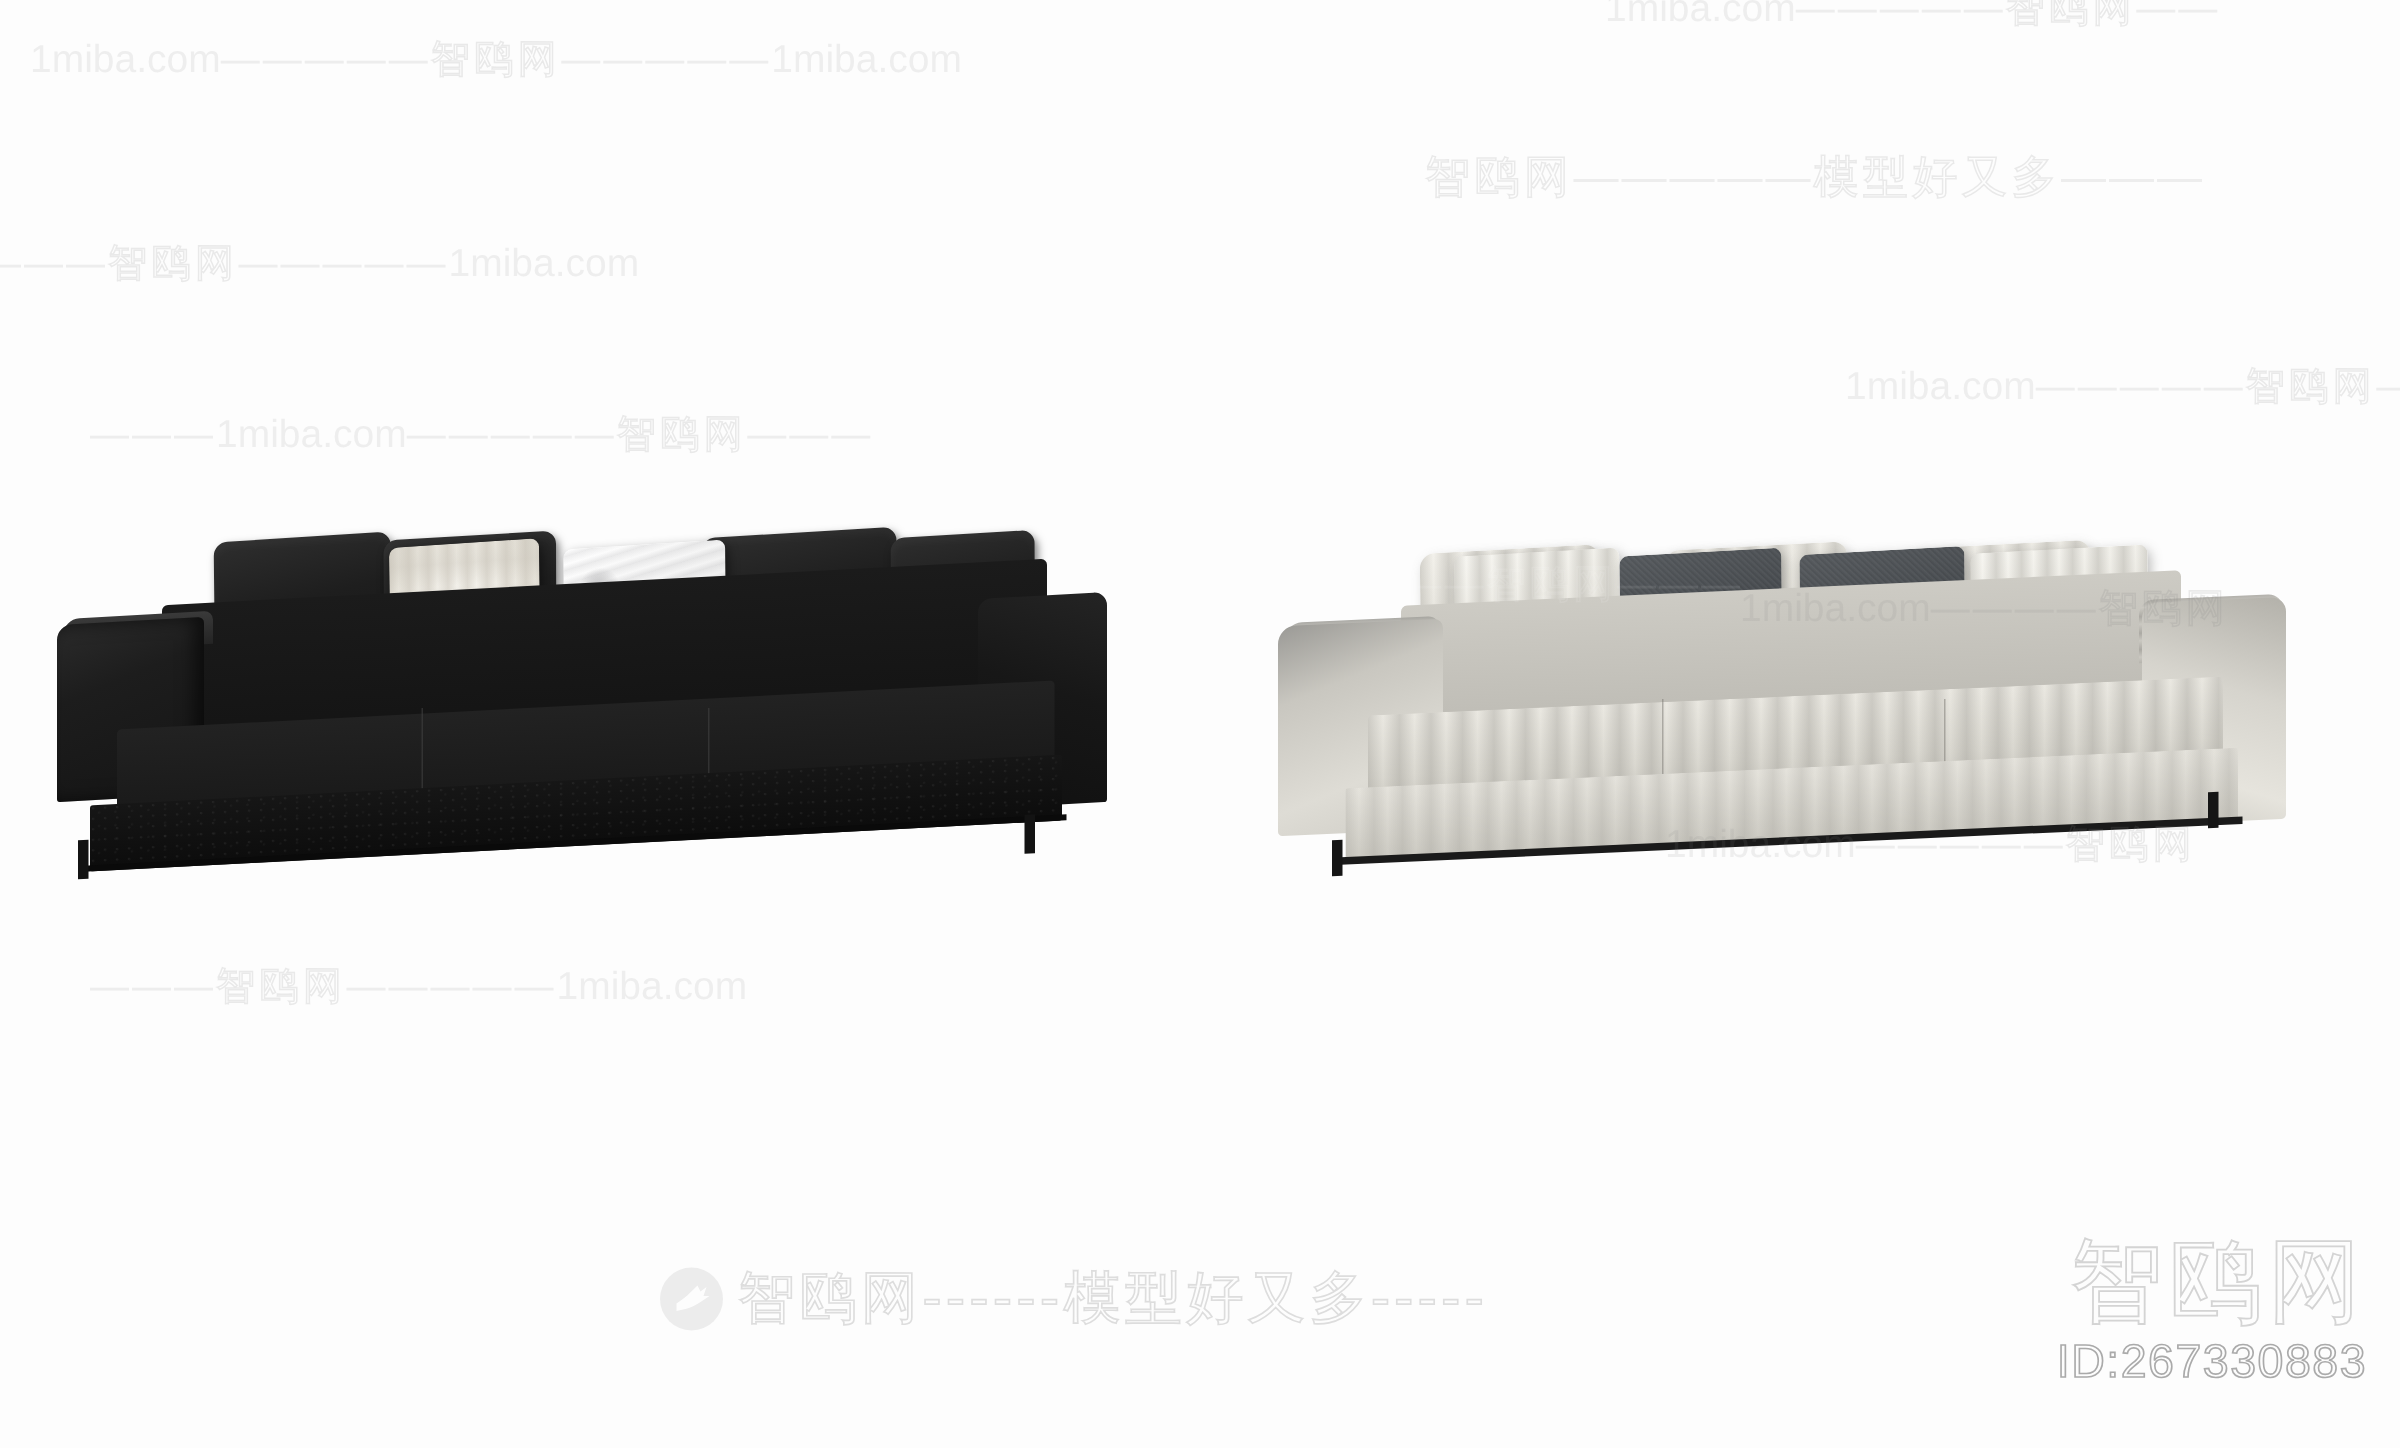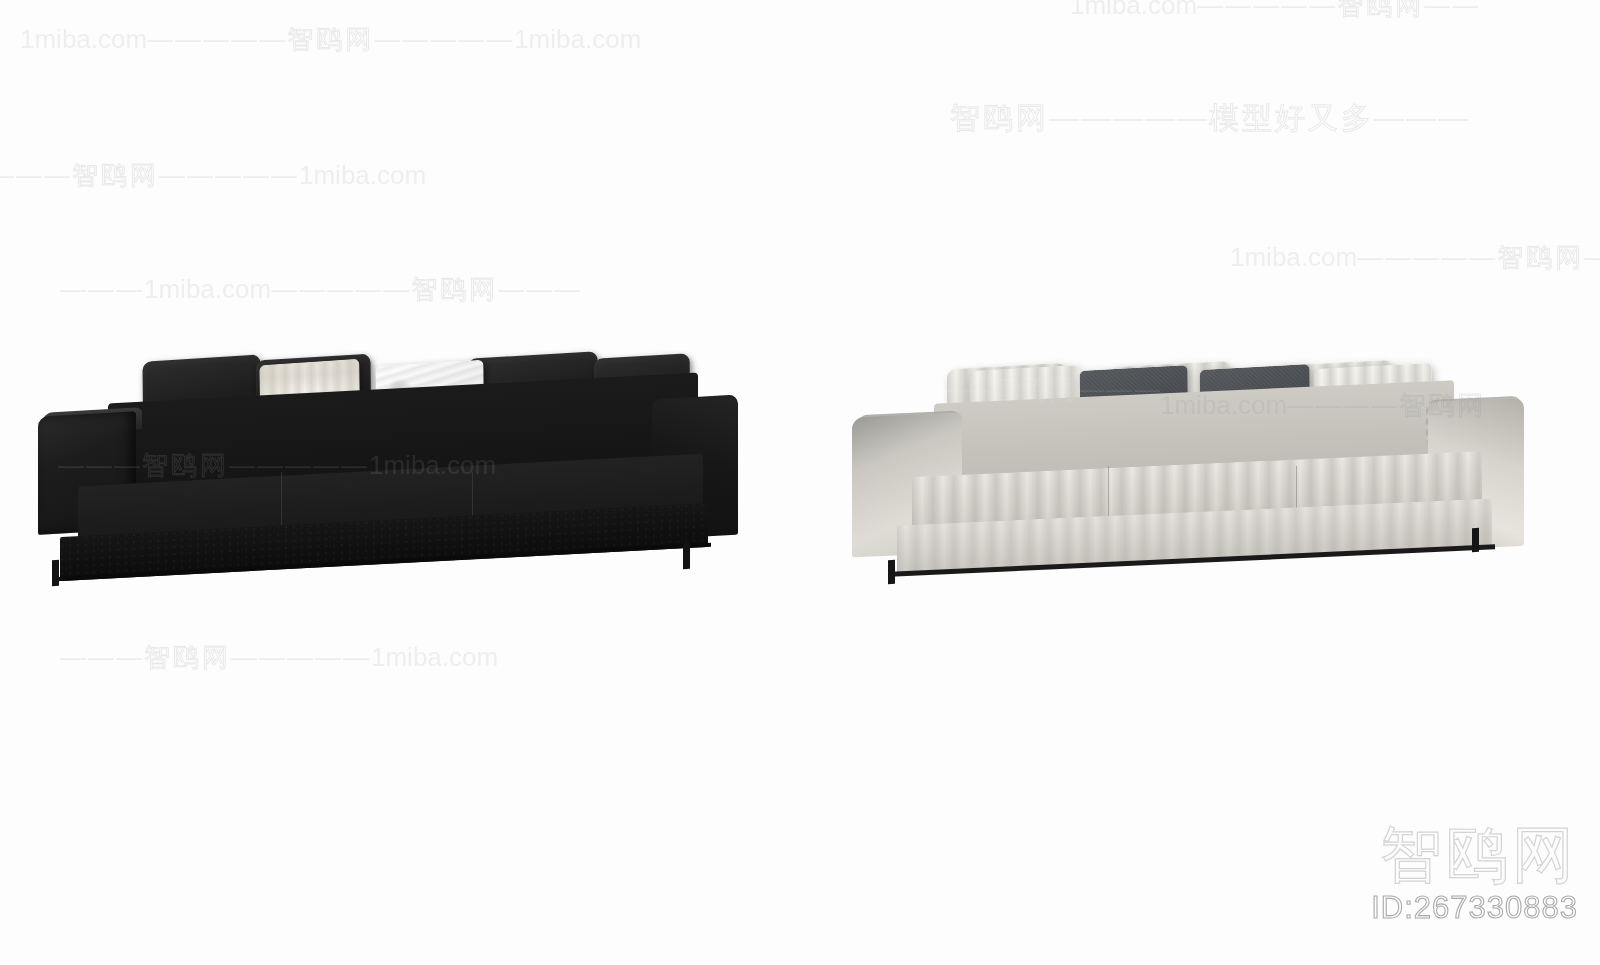--- a/index.html
+++ b/index.html
@@ -319,33 +319,41 @@
     </div>
     <div class="wm" style="left:950px;top:98px;font-size:30px;">
       <span class="cn">智鸥网</span><span class="dash">—————</span><span class="cn">模型好又多</span><span class="dash">———</span>
     </div>
     <div class="wm" style="left:60px;top:272px;font-size:26px;">
       <span class="dash">———</span><span class="lat">1miba.com</span><span class="dash">—————</span><span class="cn">智鸥网</span><span class="dash">———</span>
     </div>
     <div class="wm" style="left:1230px;top:240px;font-size:26px;">
       <span class="lat">1miba.com</span><span class="dash">—————</span><span class="cn">智鸥网</span><span class="dash">——</span>
     </div>
-    <div class="wm wm-on-dark" style="left:58px;top:448px;font-size:26px;">
-      <span class="dash">———</span><span class="cn">智鸥网</span><span class="dash">—————</span><span class="lat">1miba.com</span>
-    </div>
     <div class="wm" style="left:1160px;top:388px;font-size:26px;">
       <span class="lat">1miba.com</span><span class="dash">————</span><span class="cn">智鸥网</span>
     </div>
     <div class="wm wm-on-dark" style="left:935px;top:372px;font-size:26px;">
       <span class="dash">——</span><span class="cn">智鸥网</span><span class="dash">———</span>
     </div>
     <div class="wm" style="left:60px;top:640px;font-size:26px;">
       <span class="dash">———</span><span class="cn">智鸥网</span><span class="dash">—————</span><span class="lat">1miba.com</span>
     </div>
-  </div>
-
+    <div class="wm" style="left:1110px;top:545px;font-size:26px;">
+      <span class="lat">1miba.com</span><span class="dash">—————</span><span class="cn">智鸥网</span>
+    </div>
+  </div>
+
+  <div class="brand-strip">
+    <div class="logo">
+      <svg width="28" height="28" viewBox="0 0 28 28" aria-hidden="true">
+        <path d="M4 17 C9 14, 13 10, 18 5 L20 9 L24 6 L22 12 L26 12 L20 16 C16 19, 10 21, 4 22 Z" fill="#ffffff" opacity="0.9"></path>
+      </svg>
+    </div>
+    <div class="bs-text">智鸥网------模型好又多-----</div>
+  </div>
 
   <div class="brand-corner">
     <div class="bc-cn">智鸥网</div>
     <div class="bc-id">ID:267330883</div>
   </div>
 
 </div>
 
 </body></html>

